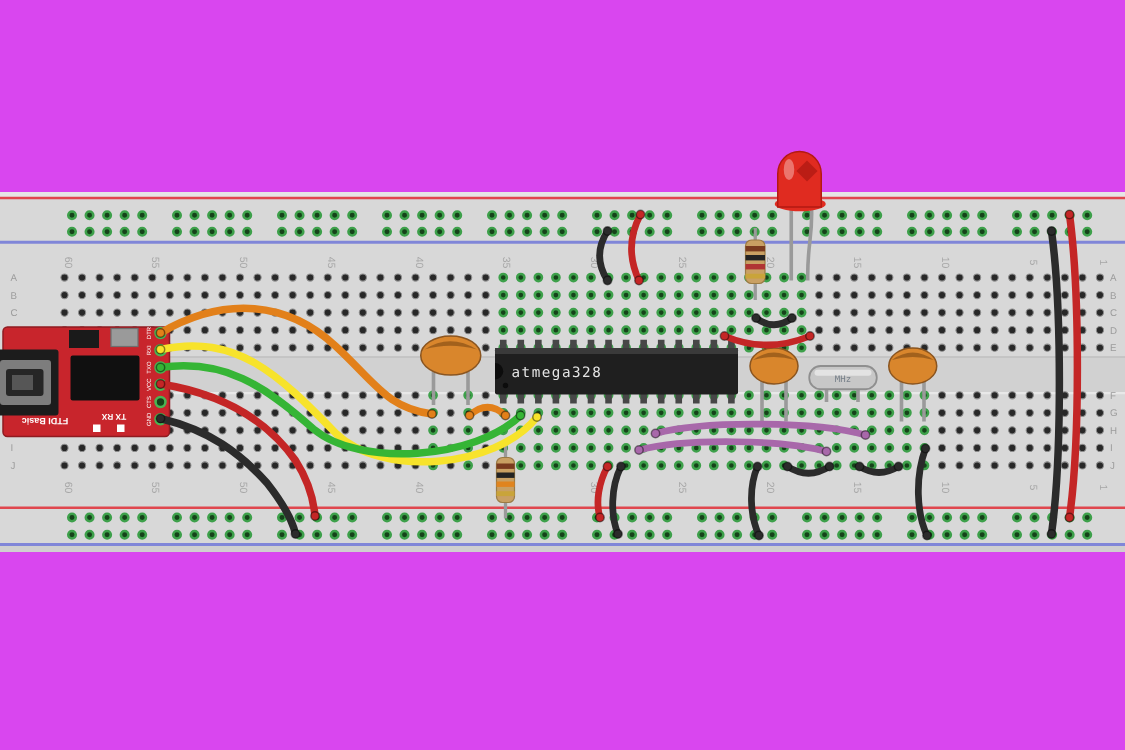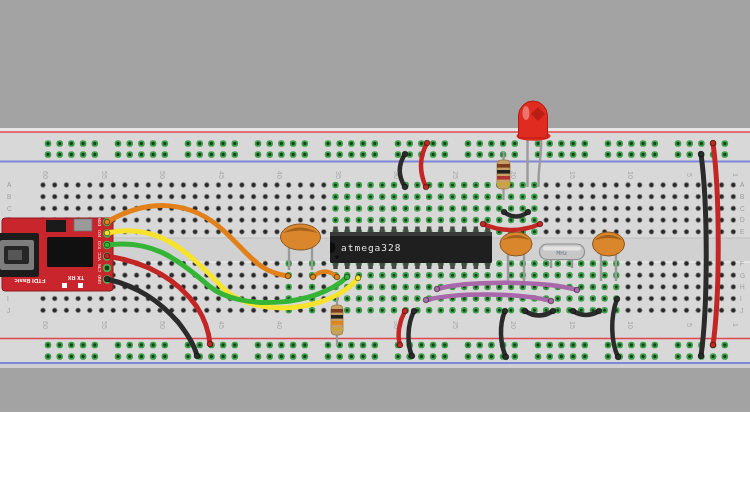--- a/index.html
+++ b/index.html
@@ -1,16 +1,16 @@
 <!DOCTYPE html>
 <html><head>
 <meta charset="utf-8">
 <style>
   html,body{margin:0;padding:0;background:#ffffff;}
-  .stage{position:relative;width:750px;height:412px;background:#a3a3a3;overflow:hidden;
+  .stage{position:relative;width:750px;height:500px;background:#d946ef;overflow:hidden;
          font-family:"Liberation Sans",sans-serif;}
   svg{position:absolute;left:0;top:0;}
   .hole{fill:#282828;stroke:#8d8d8d;stroke-width:.7;}
   .hole.green{fill:#16421a;stroke:#3da04a;stroke-width:1.7;}
   .pad{fill:#16421a;stroke:#49b553;stroke-width:1.7;}
   .collabel{fill:#a7a7a7;font-size:7px;font-family:"Liberation Sans",sans-serif;}
   .rowlabel{fill:#9c9c9c;font-size:6.5px;font-family:"Liberation Sans",sans-serif;}
   .silk{fill:#ffffff;font-family:"Liberation Sans",sans-serif;font-weight:bold;}
   .chiplabel{fill:#e4e4e4;font-family:"DejaVu Sans Mono",monospace;font-size:9.5px;letter-spacing:1px;}
   .xtallabel{fill:#77808a;font-family:"DejaVu Sans Mono",monospace;font-size:6px;}

